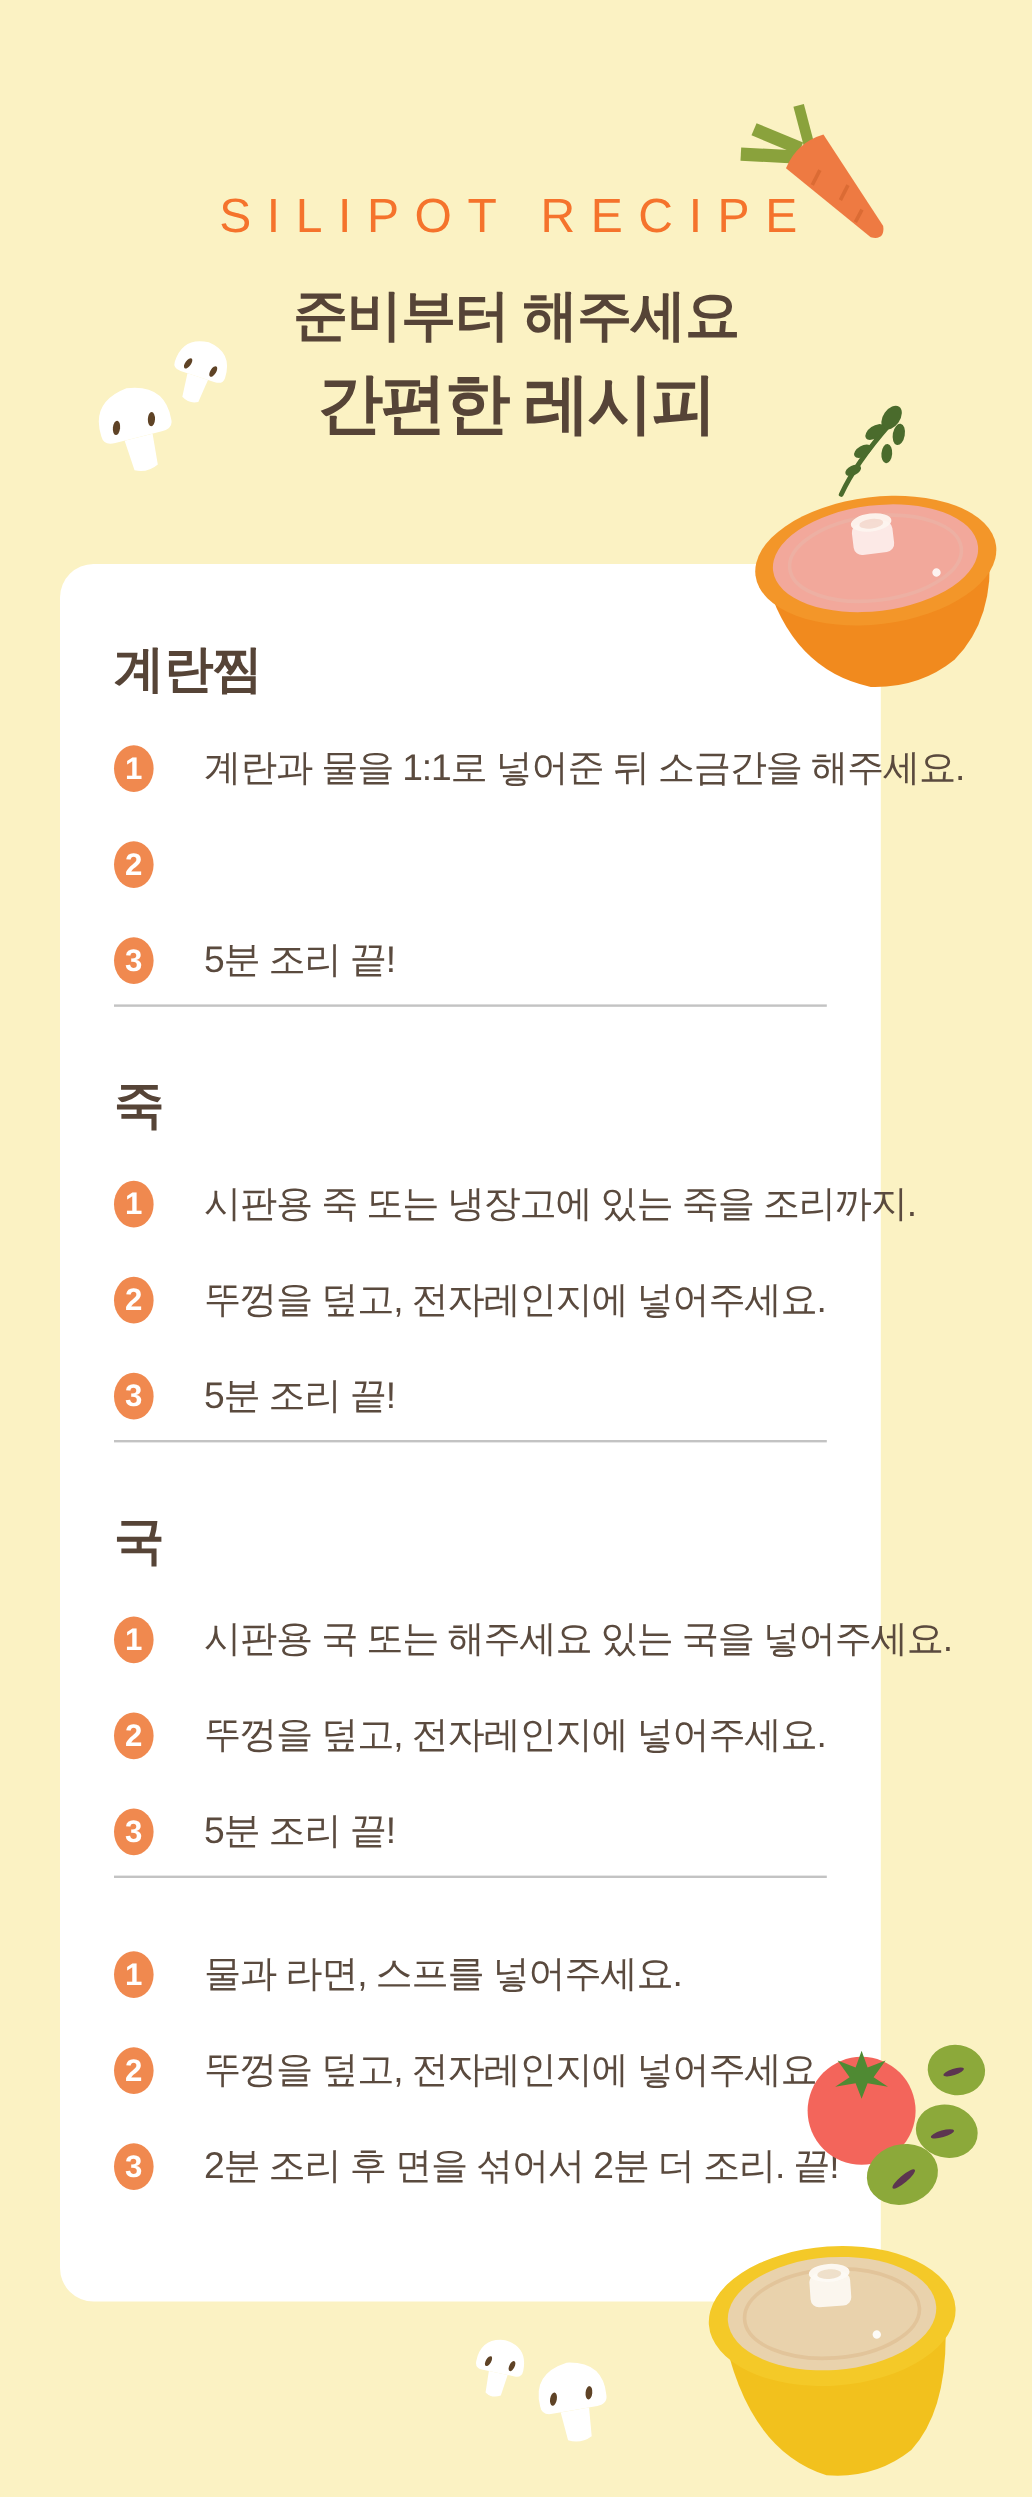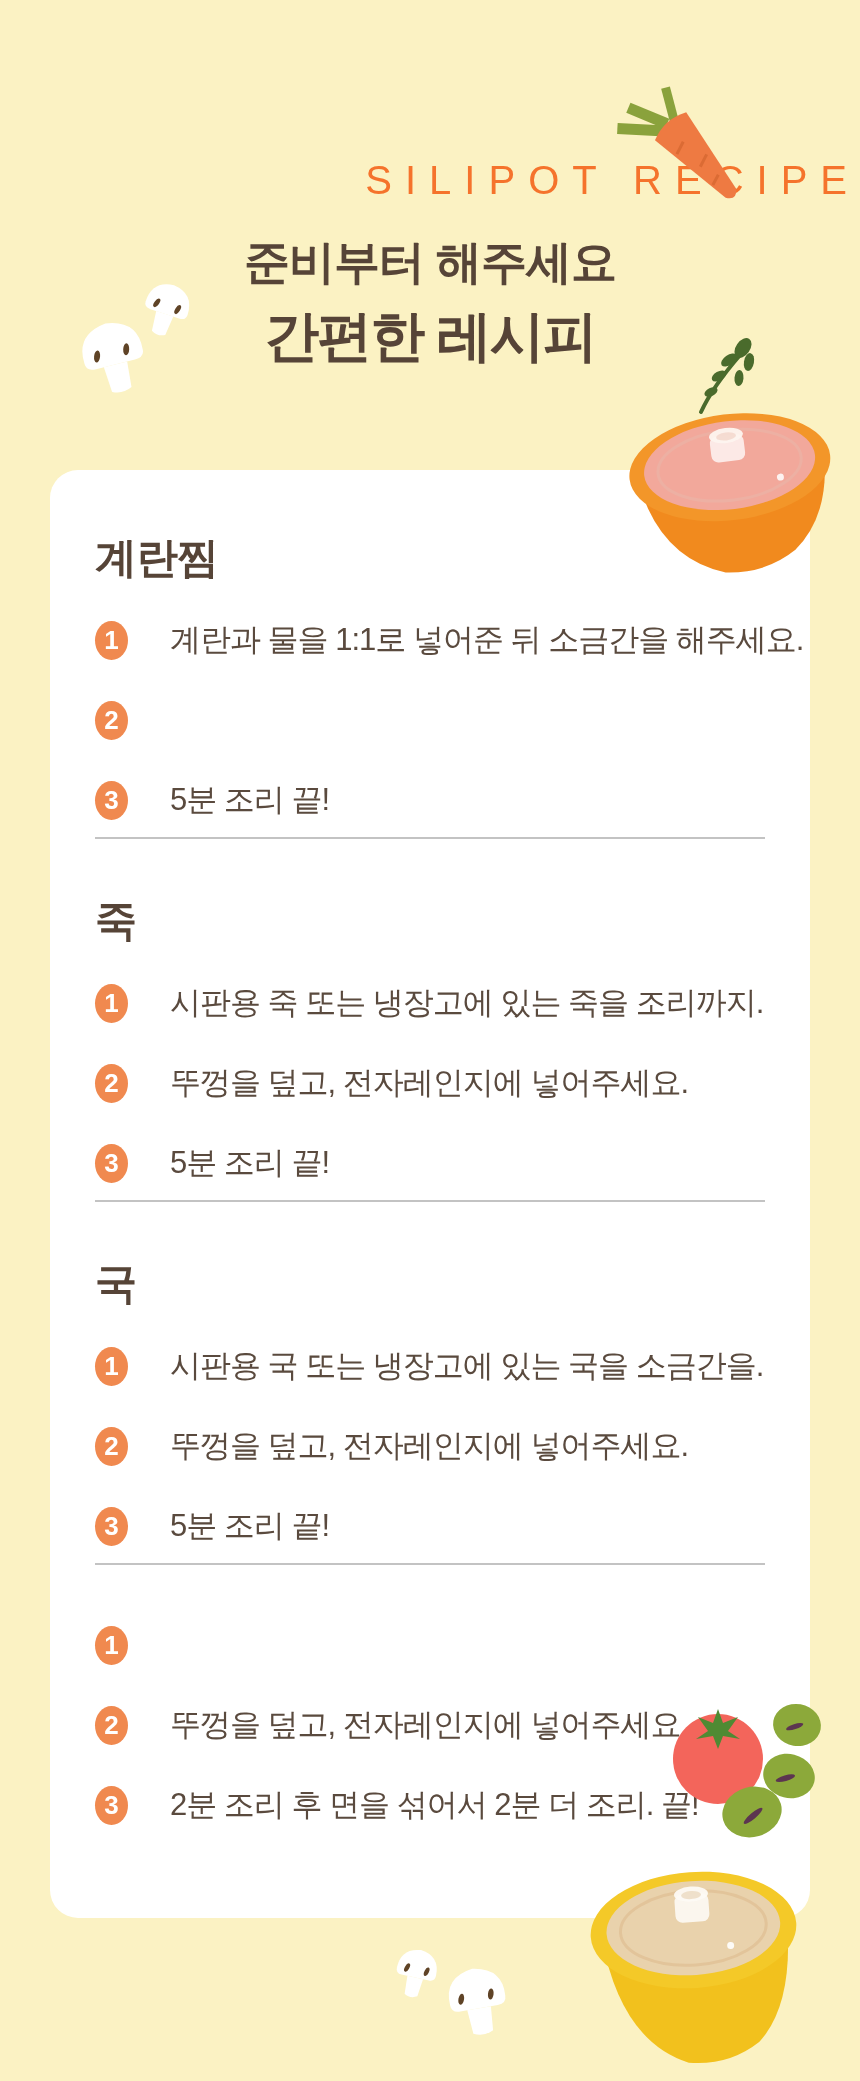--- a/index.html
+++ b/index.html
@@ -9,21 +9,21 @@
     background:#FBF2C3;
     font-family:"Liberation Sans", sans-serif;
     overflow:hidden;
     color:#564437;
   }
   .deco { position:absolute; pointer-events:none; }
 
   
   .brand {
     position:absolute; top:158px; left:0; width:100%;
-    text-align:right;
+    text-align:center;
     font-size:40px; font-weight:normal;
     letter-spacing:13px;
     color:#F5732C;
   }
   .subtitle {
     position:absolute; top:232px; left:0; width:100%;
     text-align:center;
     font-size:46px; font-weight:bold;
     letter-spacing:-1px;
     color:#564437;
@@ -32,21 +32,21 @@
     position:absolute; top:300px; left:0; width:100%;
     text-align:center;
     font-size:55px; font-weight:bold;
     letter-spacing:-2px;
     color:#564437;
   }
 
   
   .card {
     position:absolute; left:50px; top:470px;
-    width:760px; height:1448px;
+    width:684px; height:1448px;
     background:#FFFFFF;
     border-radius:28px;
     padding:66px 45px 0 45px;
     z-index:1;
   }
   .section-title {
     font-size:42px; font-weight:bold;
     line-height:44px;
     color:#564437;
     letter-spacing:-1px;
@@ -223,36 +223,37 @@
       <span class="step-badge">3</span>
       <span class="step-text">5분 조리 끝!</span>
     </div>
   </div>
   <hr class="divider">
 
   <div class="section">
     <h2 class="section-title">국</h2>
     <div class="step">
       <span class="step-badge">1</span>
-      <span class="step-text">시판용 국 또는 냉장고에 있는 국을 소금간을.</span>
+      <span class="step-text">시판용 국 또는 해주세요 있는 국을 넣어주세요.</span>
     </div>
     <div class="step">
       <span class="step-badge">2</span>
       <span class="step-text">뚜껑을 덮고, 전자레인지에 넣어주세요.</span>
     </div>
     <div class="step">
       <span class="step-badge">3</span>
       <span class="step-text">5분 조리 끝!</span>
     </div>
   </div>
   <hr class="divider">
 
   <div class="section">
     <div class="step">
       <span class="step-badge">1</span>
+      <span class="step-text">물과 라면, 스프를 넣어주세요.</span>
     </div>
     <div class="step">
       <span class="step-badge">2</span>
       <span class="step-text">뚜껑을 덮고, 전자레인지에 넣어주세요.</span>
     </div>
     <div class="step">
       <span class="step-badge">3</span>
       <span class="step-text">2분 조리 후 면을 섞어서 2분 더 조리. 끝!</span>
     </div>
   </div>

